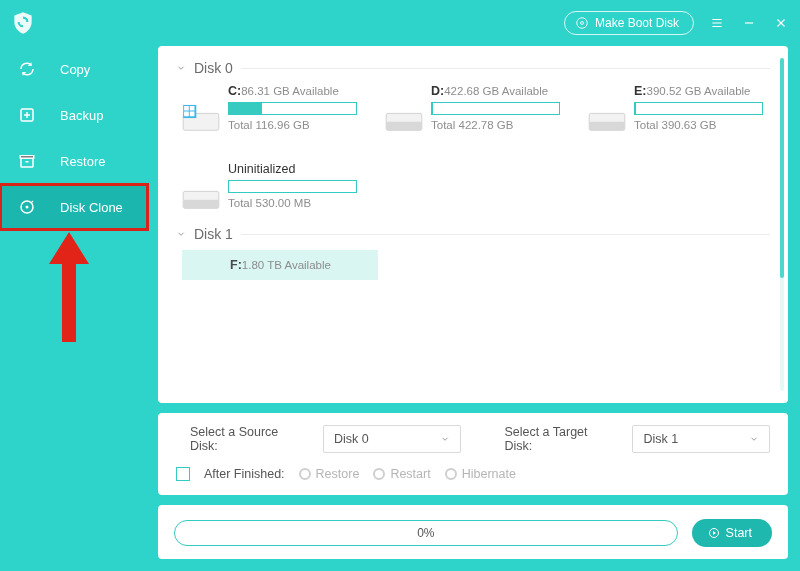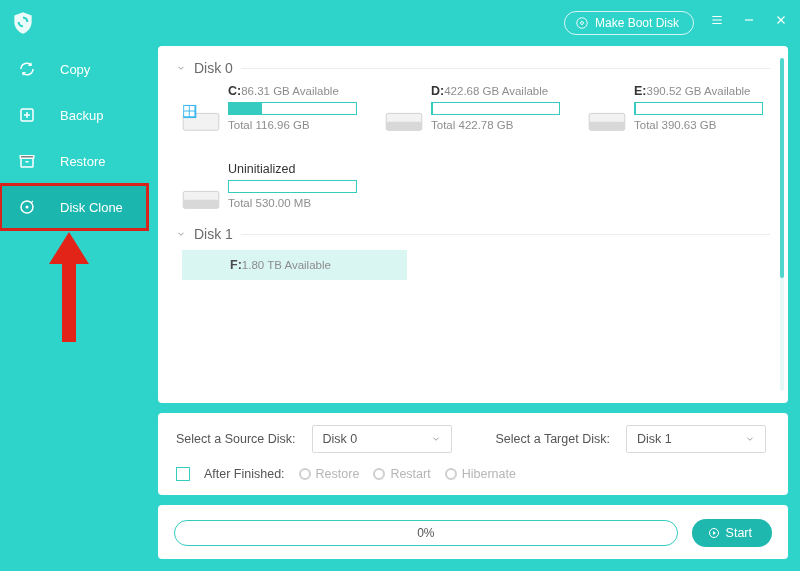--- a/index.html
+++ b/index.html
@@ -2,21 +2,21 @@
 <html><head>
 <meta charset="utf-8">
 <style>
   * { box-sizing: border-box; margin: 0; padding: 0; font-family: "Segoe UI", Arial, sans-serif; }
   body { width: 800px; height: 571px; overflow: hidden; background: #2ed3c9; position: relative; }
 
   .titlebar { height: 46px; display: flex; align-items: center; padding: 0 10px; color: #fff; }
   .logo-box { display: flex; align-items: center; gap: 8px; }
   .logo-icon { width: 26px; height: 26px; }
   .brand { font-size: 14px; line-height: 1.15; font-weight: 500; }
-  .titlebar-right { margin-left: auto; display: flex; align-items: flex-start; gap: 14px; }
+  .titlebar-right { margin-left: auto; display: flex; align-items: center; gap: 14px; }
   .make-boot { border: 1.5px solid rgba(255,255,255,0.8); border-radius: 16px; padding: 4px 14px 4px 10px; display: flex; align-items: center; gap: 6px; font-size: 12px; cursor: pointer; color: #fff; }
   .win-btn { width: 18px; height: 18px; display: flex; align-items: center; justify-content: center; cursor: pointer; }
 
   .sidebar { position: absolute; top: 46px; left: 0; width: 148px; bottom: 0; }
   .side-item { height: 46px; display: flex; align-items: center; gap: 24px; padding-left: 18px; color: #fff; font-size: 13px; cursor: pointer; }
   .side-item.active { background: #1bb6ae; }
   .side-item.active-hl { outline: 3px solid #d8231b; outline-offset: -2px; }
   .side-ico { width: 18px; height: 18px; flex: 0 0 18px; }
 
   .arrow-annot { position: absolute; left: 44px; top: 232px; pointer-events: none; }
@@ -35,25 +35,25 @@
   .parts-row { display: flex; gap: 28px; flex-wrap: wrap; margin-left: 6px; }
   .part { width: 175px; display: flex; gap: 8px; }
   .drive-ico { width: 38px; height: 30px; margin-top: 20px; }
   .part-body { flex: 1; }
   .part-label { font-size: 12.5px; color: #333; }
   .part-label .grey { color: #8d8d8d; font-size: 11.5px; }
   .bar-outer { margin-top: 4px; height: 13px; border: 1px solid #35cbc0; background: #fff; position: relative; }
   .bar-fill { position: absolute; left: 0; top: 0; bottom: 0; background: #35cbc0; }
   .part-total { font-size: 11.5px; color: #8d8d8d; margin-top: 4px; }
 
-  .part-hl { background: #d9f6f2; padding: 8px 4px; width: 225px; }
+  .part-hl { background: #d9f6f2; padding: 8px 4px; width: 196px; }
   .part-hl .part-label { padding-left: 44px; font-size: 12.5px; color: #4a4a4a; }
 
   .sel-panel { padding: 12px 18px 14px; }
-  .sel-row { display: flex; align-items: center; gap: 16px; font-size: 12.5px; color: #555; }
+  .sel-row { display: flex; align-items: center; gap: 16px; font-size: 12.5px; color: #555; margin-left: 14px; }
   .sel-label { }
   .sel-drop { width: 140px; height: 28px; border: 1px solid #d9d9d9; border-radius: 2px; display: flex; align-items: center; padding: 0 10px; justify-content: space-between; font-size: 12.5px; color: #555; cursor: pointer; }
   .after-row { margin-top: 14px; display: flex; align-items: flex-end; gap: 14px; font-size: 12.5px; color: #555; }
   .chk { width: 14px; height: 14px; border: 1.5px solid #35cbc0; background: #fff; cursor: pointer; }
   .radio-wrap { display: flex; align-items: center; gap: 5px; color: #b5b5b5; }
   .radio { width: 12px; height: 12px; border: 2px solid #cfcfcf; border-radius: 50%; background: #fff; }
 
   .footer { display: flex; align-items: center; gap: 14px; padding: 4px 2px 2px; }
   .progress { flex: 1; height: 26px; border: 1.5px solid #35cbc0; border-radius: 14px; background: #fff; display: flex; align-items: center; justify-content: center; font-size: 12px; color: #555; }
   .btn { height: 28px; border-radius: 15px; padding: 0 20px 0 16px; display: flex; align-items: center; gap: 6px; font-size: 12.5px; cursor: pointer; }

